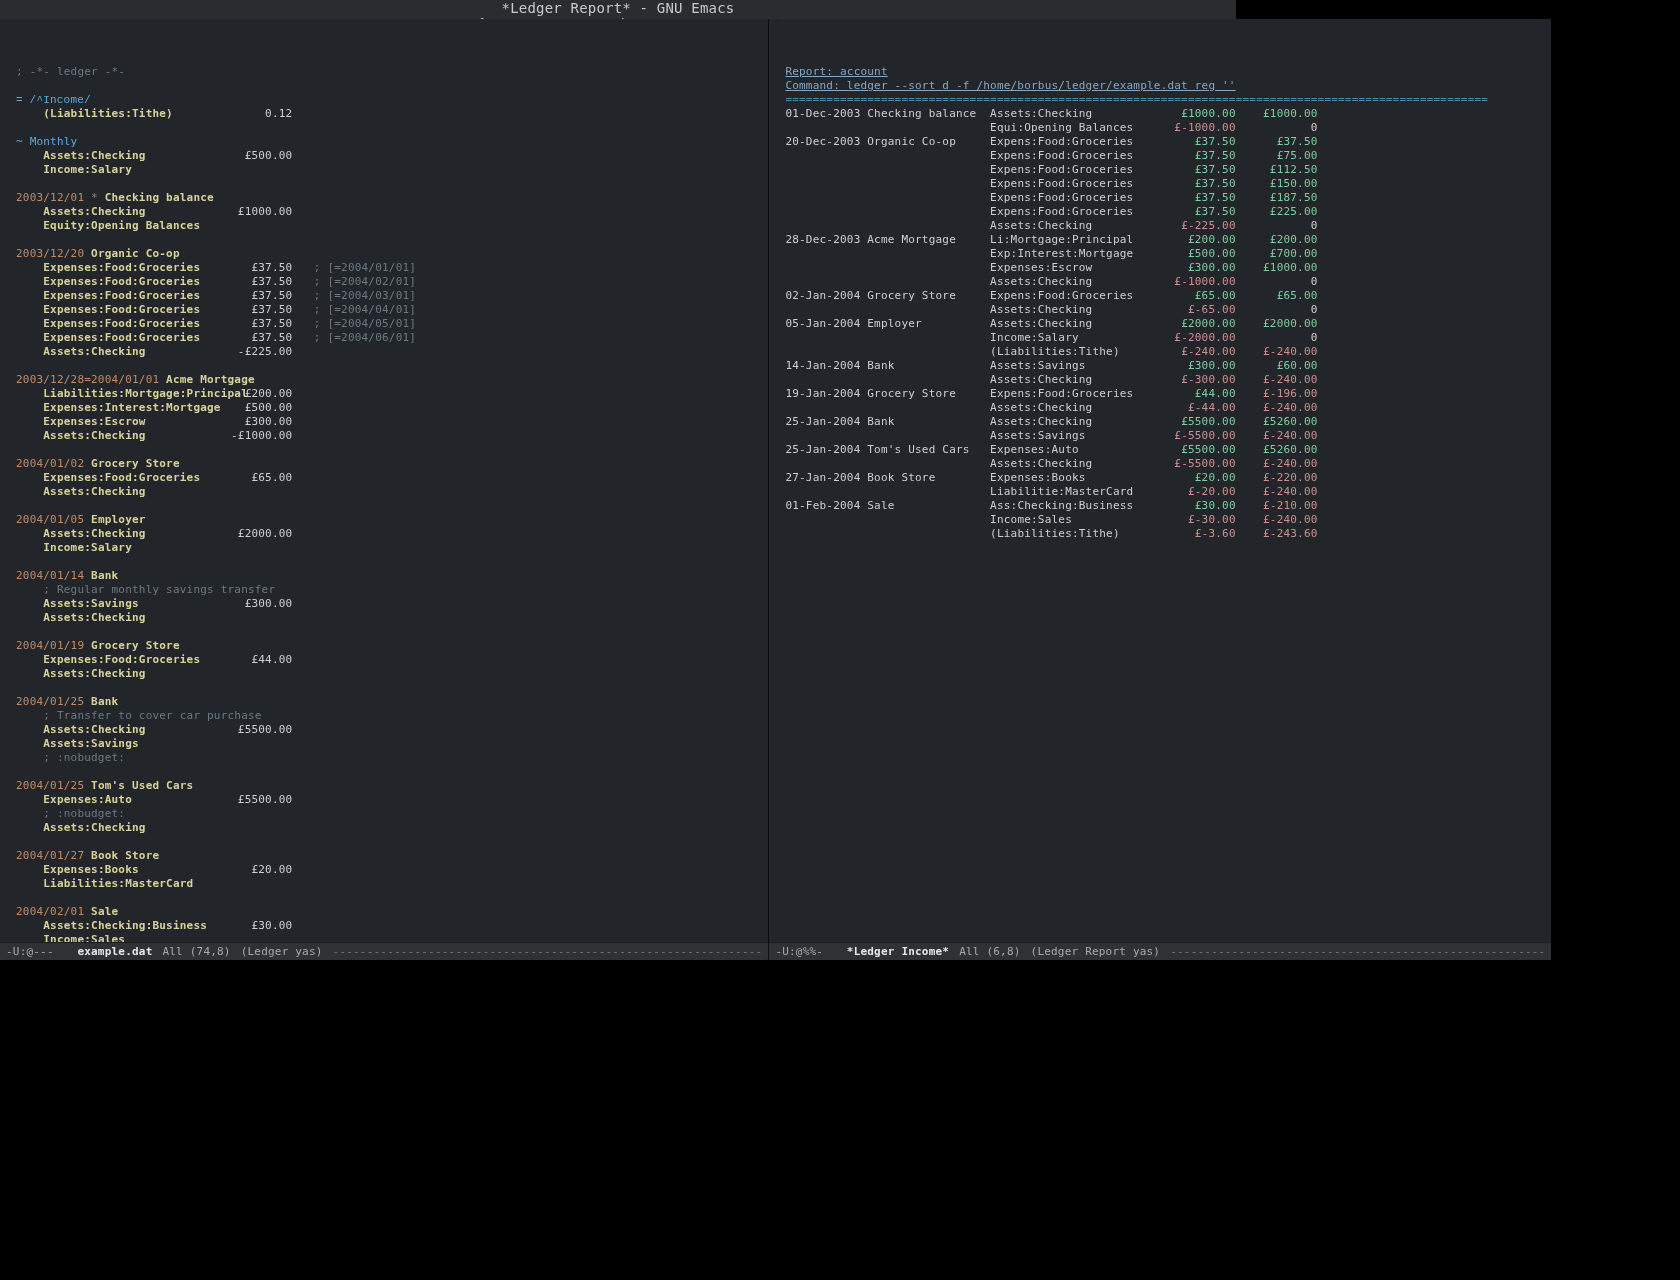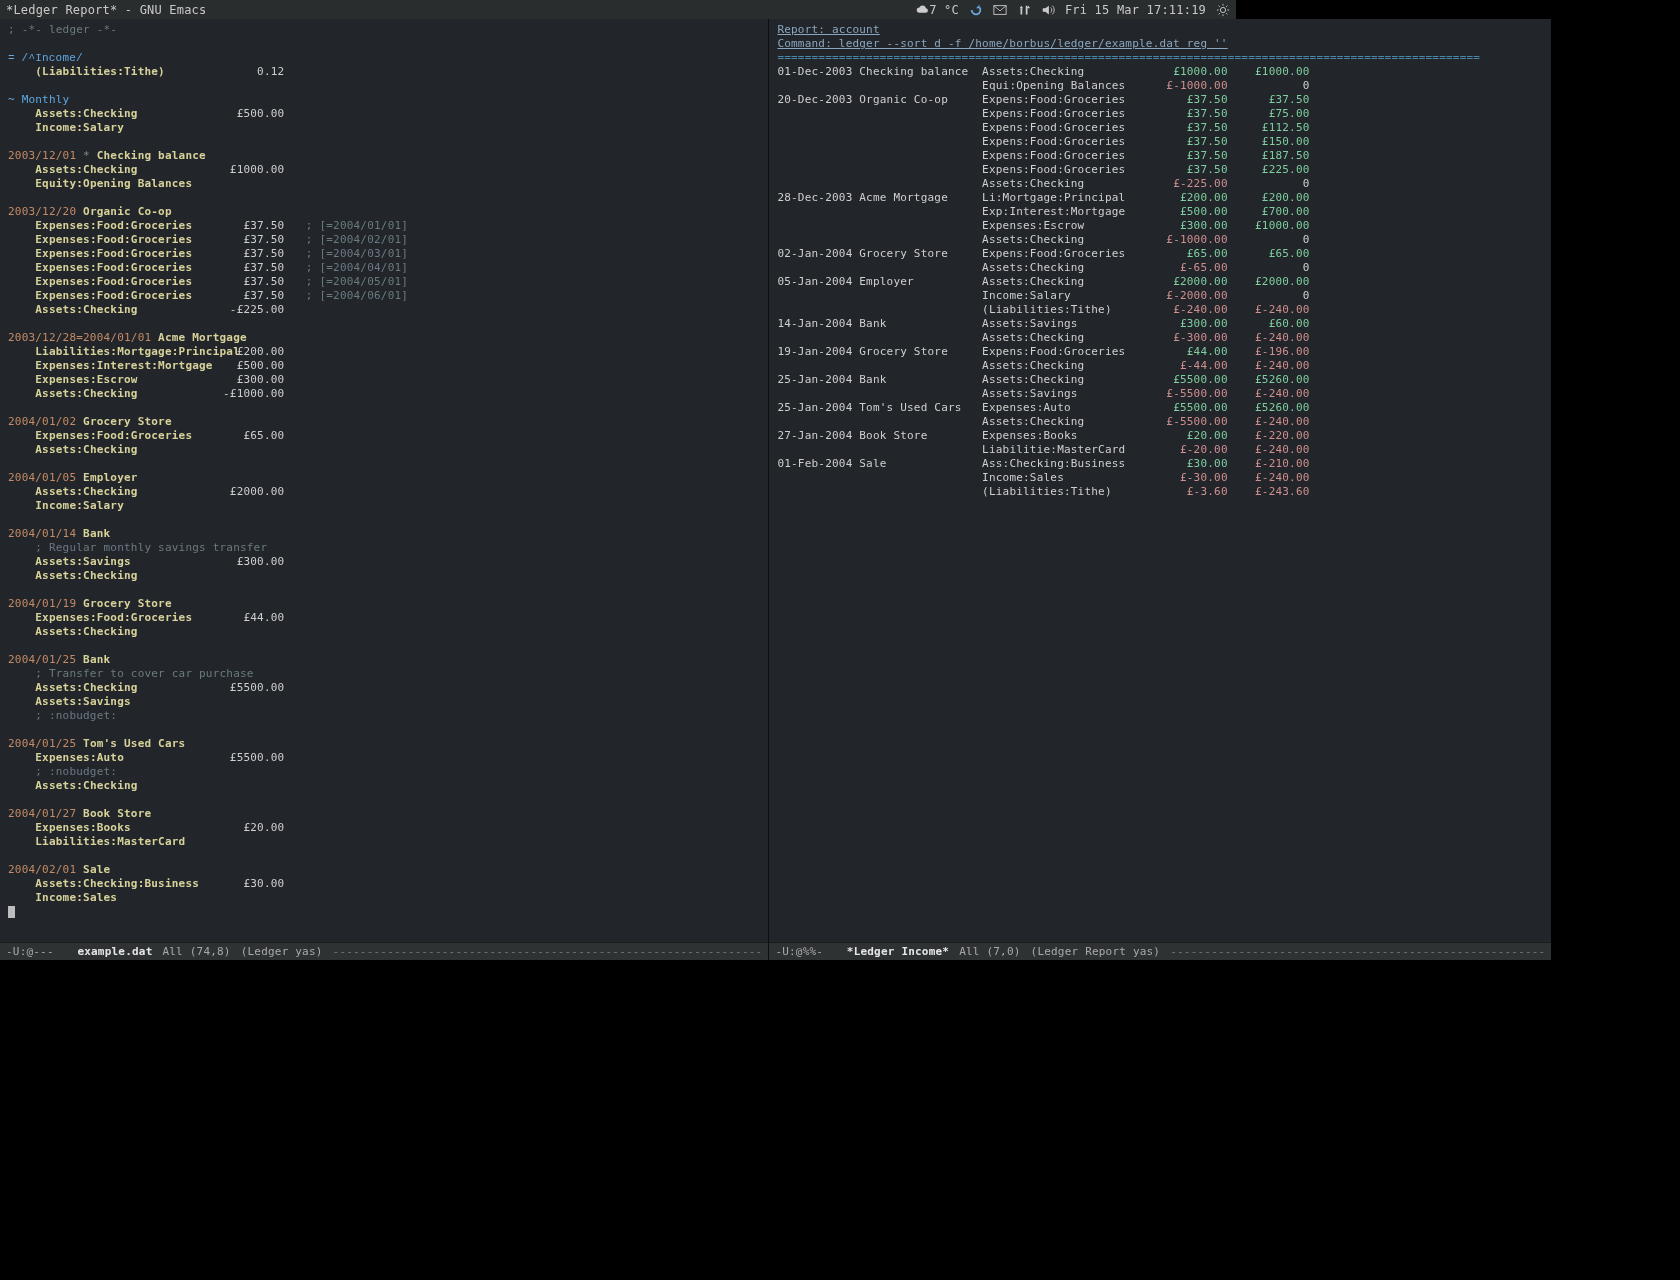--- a/index.html
+++ b/index.html
@@ -9,31 +9,31 @@
     font-size:11px;
     color:#ccc;
     width:1680px;
     height:1280px;
     overflow:hidden;
     letter-spacing:0.2px;
   }
   .screen { width:1236px; height:960px; background:#161819; position:relative; }
   .topbar {
     height:19px; background:#2a2d2e; display:flex; align-items:center;
-    padding:0 6px; color:#c9c9c9; font-size:12px;
+    padding:0 6px; color:#c9c9c9; font-size:14px;flex-direction:column;
   }
   .topbar .title { flex:0 0 auto; }
   .topbar .spacer { flex:1 1 auto; }
   .topbar .tray { display:flex; align-items:flex-end; gap:10px; }
   .topbar .tray span { display:inline-flex; align-items:center; }
   .ico { width:14px; height:14px; display:inline-block; }
   .panes { display:flex; height:calc(100% - 19px); }
   .pane { flex:1 1 50%; position:relative; background:#22252a; display:flex; flex-direction:column; }
   .pane.left { border-right:1px solid #0d0e0f; }
-  .buf { flex:1 1 auto; overflow:hidden; padding:4px 8px 0 8px; line-height:14px; white-space:pre; }
+  .buf { flex:1 1 auto; overflow:hidden; padding:4px 8px 0 16px; line-height:14px; white-space:pre;margin-top:42px; }
   .modeline {
     height:18px; background:#2f3233; color:#a9a9a9; font-size:11px;
     display:flex; align-items:center; padding:0 6px; gap:10px;
     border-top:1px solid #1b1c1d;
     white-space:pre;
   }
   .modeline .bufname { color:#e6e6e6; font-weight:bold; }
   .modeline .mlfill { flex:1 1 auto; overflow:hidden; color:#777; }
   
   .c-comment   { color:#6b7a82; }
@@ -119,19 +119,19 @@
         <span>(Ledger yas)</span>
         <span class="mlfill">---------------------------------------------------------------</span>
       </div>
     </div>
 
     <div class="pane">
       <div class="buf" id="right-buf"><span class="ln"><span class="c-regpre">Report: account</span></span><span class="ln"><span class="c-regpre">Command: ledger --sort d -f /home/borbus/ledger/example.dat reg ''</span></span><span class="ln"><span class="hr">=======================================================================================================</span></span><span class="ln"><span class="c-regdate">01-Dec-2003 </span><span class="c-regacct">Checking balance  </span><span class="c-regacct">Assets:Checking         </span><span class="c-pos">    £1000.00</span><span class="c-pos">    £1000.00</span></span><span class="ln"><span class="c-regdate">            </span><span class="c-regacct">                  </span><span class="c-regacct">Equi:Opening Balances   </span><span class="c-neg">   £-1000.00</span><span class="c-regacct">           0</span></span><span class="ln"><span class="c-regdate">20-Dec-2003 </span><span class="c-regacct">Organic Co-op     </span><span class="c-regacct">Expens:Food:Groceries   </span><span class="c-pos">      £37.50</span><span class="c-pos">      £37.50</span></span><span class="ln"><span class="c-regdate">            </span><span class="c-regacct">                  </span><span class="c-regacct">Expens:Food:Groceries   </span><span class="c-pos">      £37.50</span><span class="c-pos">      £75.00</span></span><span class="ln"><span class="c-regdate">            </span><span class="c-regacct">                  </span><span class="c-regacct">Expens:Food:Groceries   </span><span class="c-pos">      £37.50</span><span class="c-pos">     £112.50</span></span><span class="ln"><span class="c-regdate">            </span><span class="c-regacct">                  </span><span class="c-regacct">Expens:Food:Groceries   </span><span class="c-pos">      £37.50</span><span class="c-pos">     £150.00</span></span><span class="ln"><span class="c-regdate">            </span><span class="c-regacct">                  </span><span class="c-regacct">Expens:Food:Groceries   </span><span class="c-pos">      £37.50</span><span class="c-pos">     £187.50</span></span><span class="ln"><span class="c-regdate">            </span><span class="c-regacct">                  </span><span class="c-regacct">Expens:Food:Groceries   </span><span class="c-pos">      £37.50</span><span class="c-pos">     £225.00</span></span><span class="ln"><span class="c-regdate">            </span><span class="c-regacct">                  </span><span class="c-regacct">Assets:Checking         </span><span class="c-neg">    £-225.00</span><span class="c-regacct">           0</span></span><span class="ln"><span class="c-regdate">28-Dec-2003 </span><span class="c-regacct">Acme Mortgage     </span><span class="c-regacct">Li:Mortgage:Principal   </span><span class="c-pos">     £200.00</span><span class="c-pos">     £200.00</span></span><span class="ln"><span class="c-regdate">            </span><span class="c-regacct">                  </span><span class="c-regacct">Exp:Interest:Mortgage   </span><span class="c-pos">     £500.00</span><span class="c-pos">     £700.00</span></span><span class="ln"><span class="c-regdate">            </span><span class="c-regacct">                  </span><span class="c-regacct">Expenses:Escrow         </span><span class="c-pos">     £300.00</span><span class="c-pos">    £1000.00</span></span><span class="ln"><span class="c-regdate">            </span><span class="c-regacct">                  </span><span class="c-regacct">Assets:Checking         </span><span class="c-neg">   £-1000.00</span><span class="c-regacct">           0</span></span><span class="ln"><span class="c-regdate">02-Jan-2004 </span><span class="c-regacct">Grocery Store     </span><span class="c-regacct">Expens:Food:Groceries   </span><span class="c-pos">      £65.00</span><span class="c-pos">      £65.00</span></span><span class="ln"><span class="c-regdate">            </span><span class="c-regacct">                  </span><span class="c-regacct">Assets:Checking         </span><span class="c-neg">     £-65.00</span><span class="c-regacct">           0</span></span><span class="ln"><span class="c-regdate">05-Jan-2004 </span><span class="c-regacct">Employer          </span><span class="c-regacct">Assets:Checking         </span><span class="c-pos">    £2000.00</span><span class="c-pos">    £2000.00</span></span><span class="ln"><span class="c-regdate">            </span><span class="c-regacct">                  </span><span class="c-regacct">Income:Salary           </span><span class="c-neg">   £-2000.00</span><span class="c-regacct">           0</span></span><span class="ln"><span class="c-regdate">            </span><span class="c-regacct">                  </span><span class="c-regacct">(Liabilities:Tithe)     </span><span class="c-neg">    £-240.00</span><span class="c-neg">    £-240.00</span></span><span class="ln"><span class="c-regdate">14-Jan-2004 </span><span class="c-regacct">Bank              </span><span class="c-regacct">Assets:Savings          </span><span class="c-pos">     £300.00</span><span class="c-pos">      £60.00</span></span><span class="ln"><span class="c-regdate">            </span><span class="c-regacct">                  </span><span class="c-regacct">Assets:Checking         </span><span class="c-neg">    £-300.00</span><span class="c-neg">    £-240.00</span></span><span class="ln"><span class="c-regdate">19-Jan-2004 </span><span class="c-regacct">Grocery Store     </span><span class="c-regacct">Expens:Food:Groceries   </span><span class="c-pos">      £44.00</span><span class="c-neg">    £-196.00</span></span><span class="ln"><span class="c-regdate">            </span><span class="c-regacct">                  </span><span class="c-regacct">Assets:Checking         </span><span class="c-neg">     £-44.00</span><span class="c-neg">    £-240.00</span></span><span class="ln"><span class="c-regdate">25-Jan-2004 </span><span class="c-regacct">Bank              </span><span class="c-regacct">Assets:Checking         </span><span class="c-pos">    £5500.00</span><span class="c-pos">    £5260.00</span></span><span class="ln"><span class="c-regdate">            </span><span class="c-regacct">                  </span><span class="c-regacct">Assets:Savings          </span><span class="c-neg">   £-5500.00</span><span class="c-neg">    £-240.00</span></span><span class="ln"><span class="c-regdate">25-Jan-2004 </span><span class="c-regacct">Tom's Used Cars   </span><span class="c-regacct">Expenses:Auto           </span><span class="c-pos">    £5500.00</span><span class="c-pos">    £5260.00</span></span><span class="ln"><span class="c-regdate">            </span><span class="c-regacct">                  </span><span class="c-regacct">Assets:Checking         </span><span class="c-neg">   £-5500.00</span><span class="c-neg">    £-240.00</span></span><span class="ln"><span class="c-regdate">27-Jan-2004 </span><span class="c-regacct">Book Store        </span><span class="c-regacct">Expenses:Books          </span><span class="c-pos">      £20.00</span><span class="c-neg">    £-220.00</span></span><span class="ln"><span class="c-regdate">            </span><span class="c-regacct">                  </span><span class="c-regacct">Liabilitie:MasterCard   </span><span class="c-neg">     £-20.00</span><span class="c-neg">    £-240.00</span></span><span class="ln"><span class="c-regdate">01-Feb-2004 </span><span class="c-regacct">Sale              </span><span class="c-regacct">Ass:Checking:Business   </span><span class="c-pos">      £30.00</span><span class="c-neg">    £-210.00</span></span><span class="ln"><span class="c-regdate">            </span><span class="c-regacct">                  </span><span class="c-regacct">Income:Sales            </span><span class="c-neg">     £-30.00</span><span class="c-neg">    £-240.00</span></span><span class="ln"><span class="c-regdate">            </span><span class="c-regacct">                  </span><span class="c-regacct">(Liabilities:Tithe)     </span><span class="c-neg">      £-3.60</span><span class="c-neg">    £-243.60</span></span></div>
       <div class="modeline">
         <span>-U:@%%-  </span>
         <span class="bufname">*Ledger Income*</span>
-        <span>All (7,0)</span>
+        <span>All (6,8)</span>
         <span>(Ledger Report yas)</span>
         <span class="mlfill">-------------------------------------------------------</span>
       </div>
     </div>
   </div>
 </div>
 
 </body></html>

